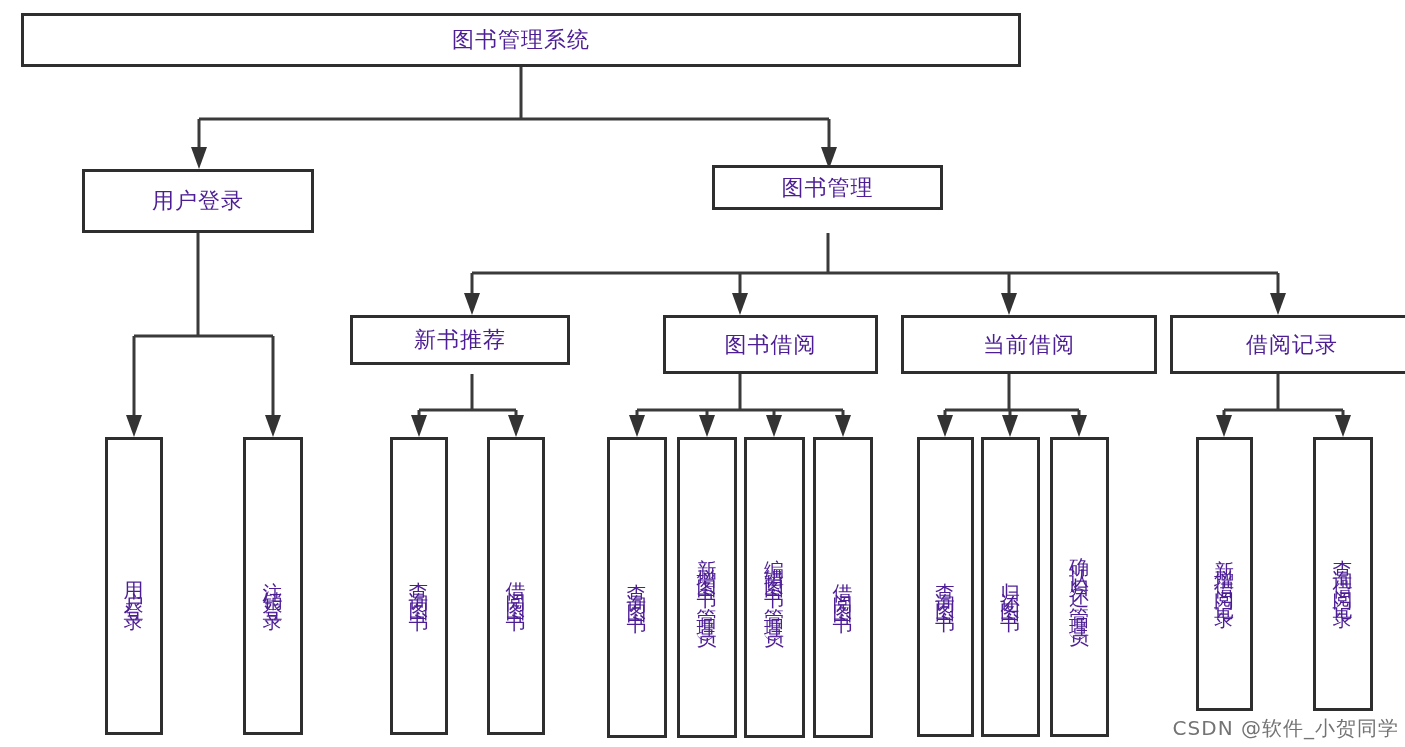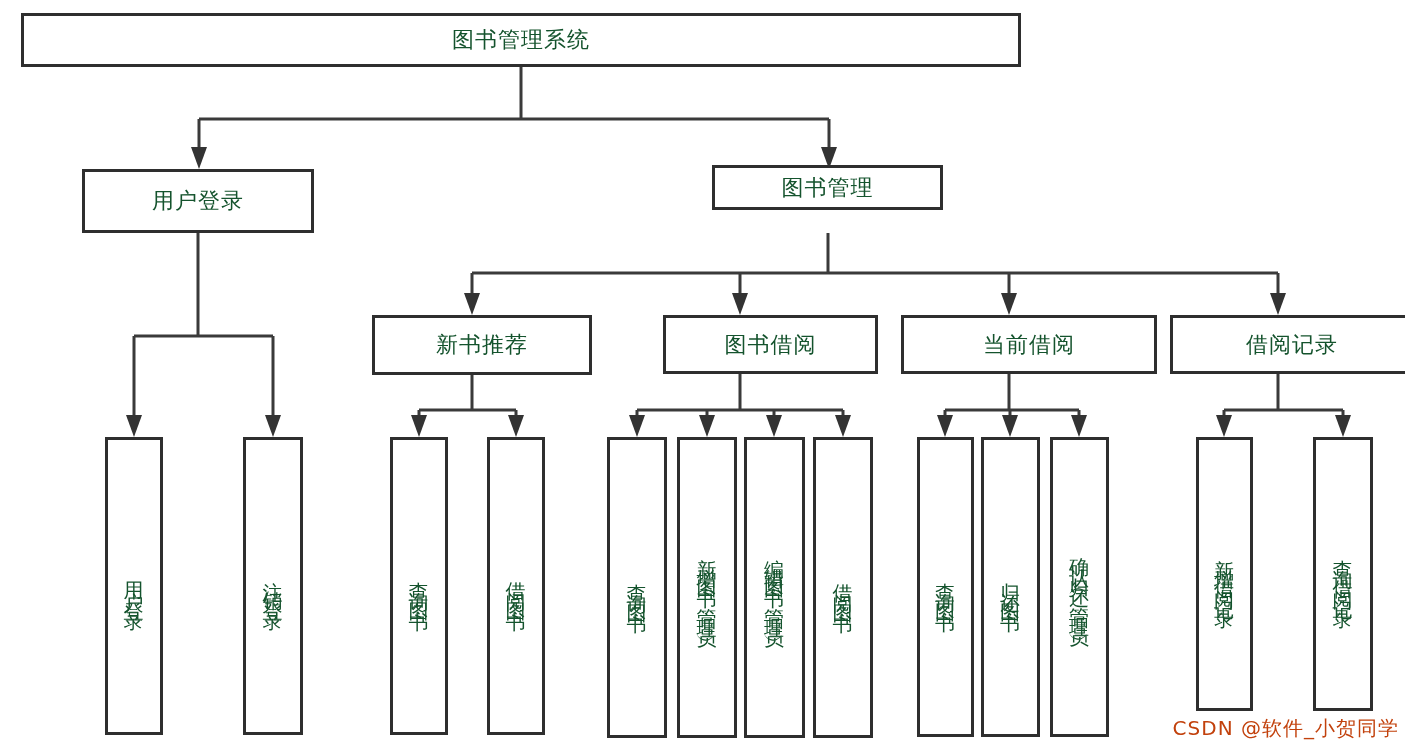--- a/index.html
+++ b/index.html
@@ -21,41 +21,41 @@
     pointer-events:none;
   }
   .box{
     position:absolute;
     box-sizing:border-box;
     border:3px solid #2e2e2e;
     background:#ffffff;
     display:flex;
     align-items:center;
     justify-content:center;
-    color:#14532d;
+    color:#4c1d95;
     text-align:right;
   }
   .hlabel{
     font-size:22px;
     letter-spacing:1px;
     white-space:nowrap;
   }
   .vlabel{
     writing-mode:vertical-rl;
     text-orientation:mixed;
     font-size:20px;
     letter-spacing:10px;
     line-height:1;
   }
   .watermark{
     position:absolute;
     right:6px;
     bottom:5px;
     font-size:20px;
-    color:#c2410c;
+    color:#737373;
     letter-spacing:1px;
     white-space:nowrap;
     z-index:5;
   }
 </style>
 </head>
 <body>
 
 <div class="canvas">
 
@@ -96,21 +96,21 @@
     <span class="hlabel">图书管理系统</span>
   </div>
 
   <div class="box" style="left:82px;top:169px;width:232px;height:64px">
     <span class="hlabel">用户登录</span>
   </div>
   <div class="box" style="left:712px;top:165px;width:231px;height:45px">
     <span class="hlabel">图书管理</span>
   </div>
 
-  <div class="box" style="left:372px;top:315px;width:220px;height:60px">
+  <div class="box" style="left:350px;top:315px;width:220px;height:50px">
     <span class="hlabel">新书推荐</span>
   </div>
   <div class="box" style="left:663px;top:315px;width:215px;height:59px">
     <span class="hlabel">图书借阅</span>
   </div>
   <div class="box" style="left:901px;top:315px;width:256px;height:59px">
     <span class="hlabel">当前借阅</span>
   </div>
   <div class="box" style="left:1170px;top:315px;width:244px;height:59px">
     <span class="hlabel">借阅记录</span>

